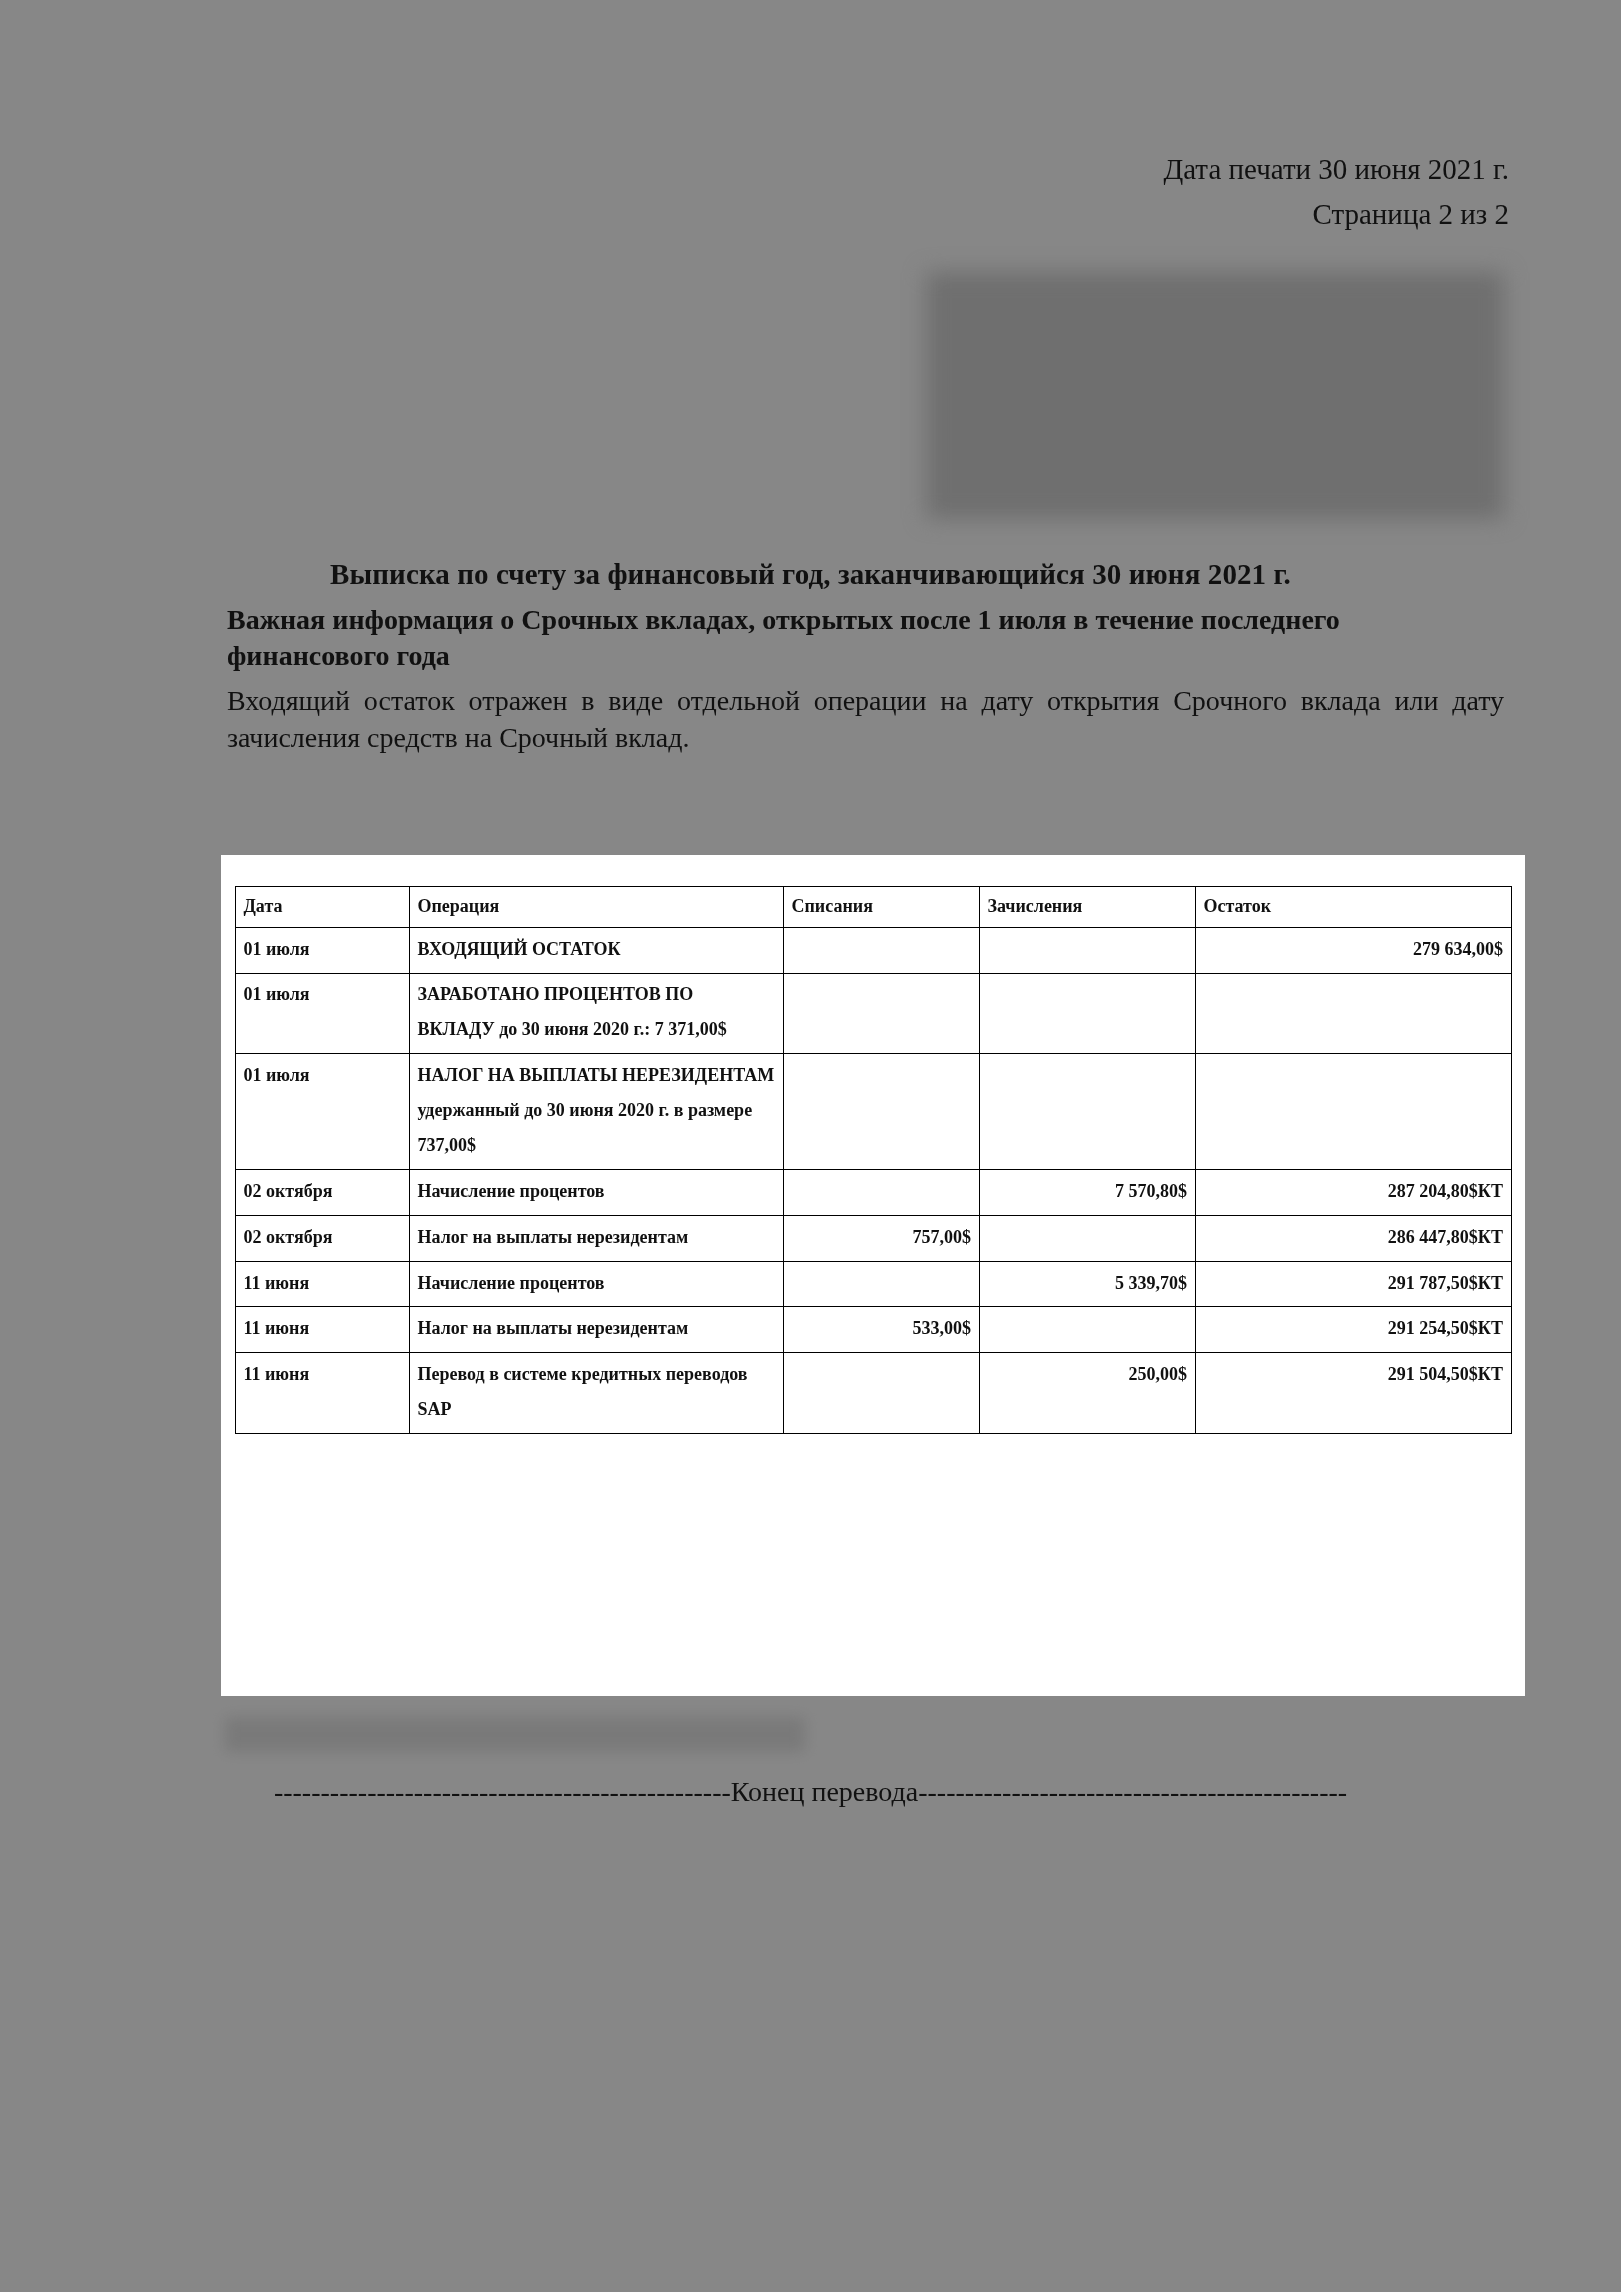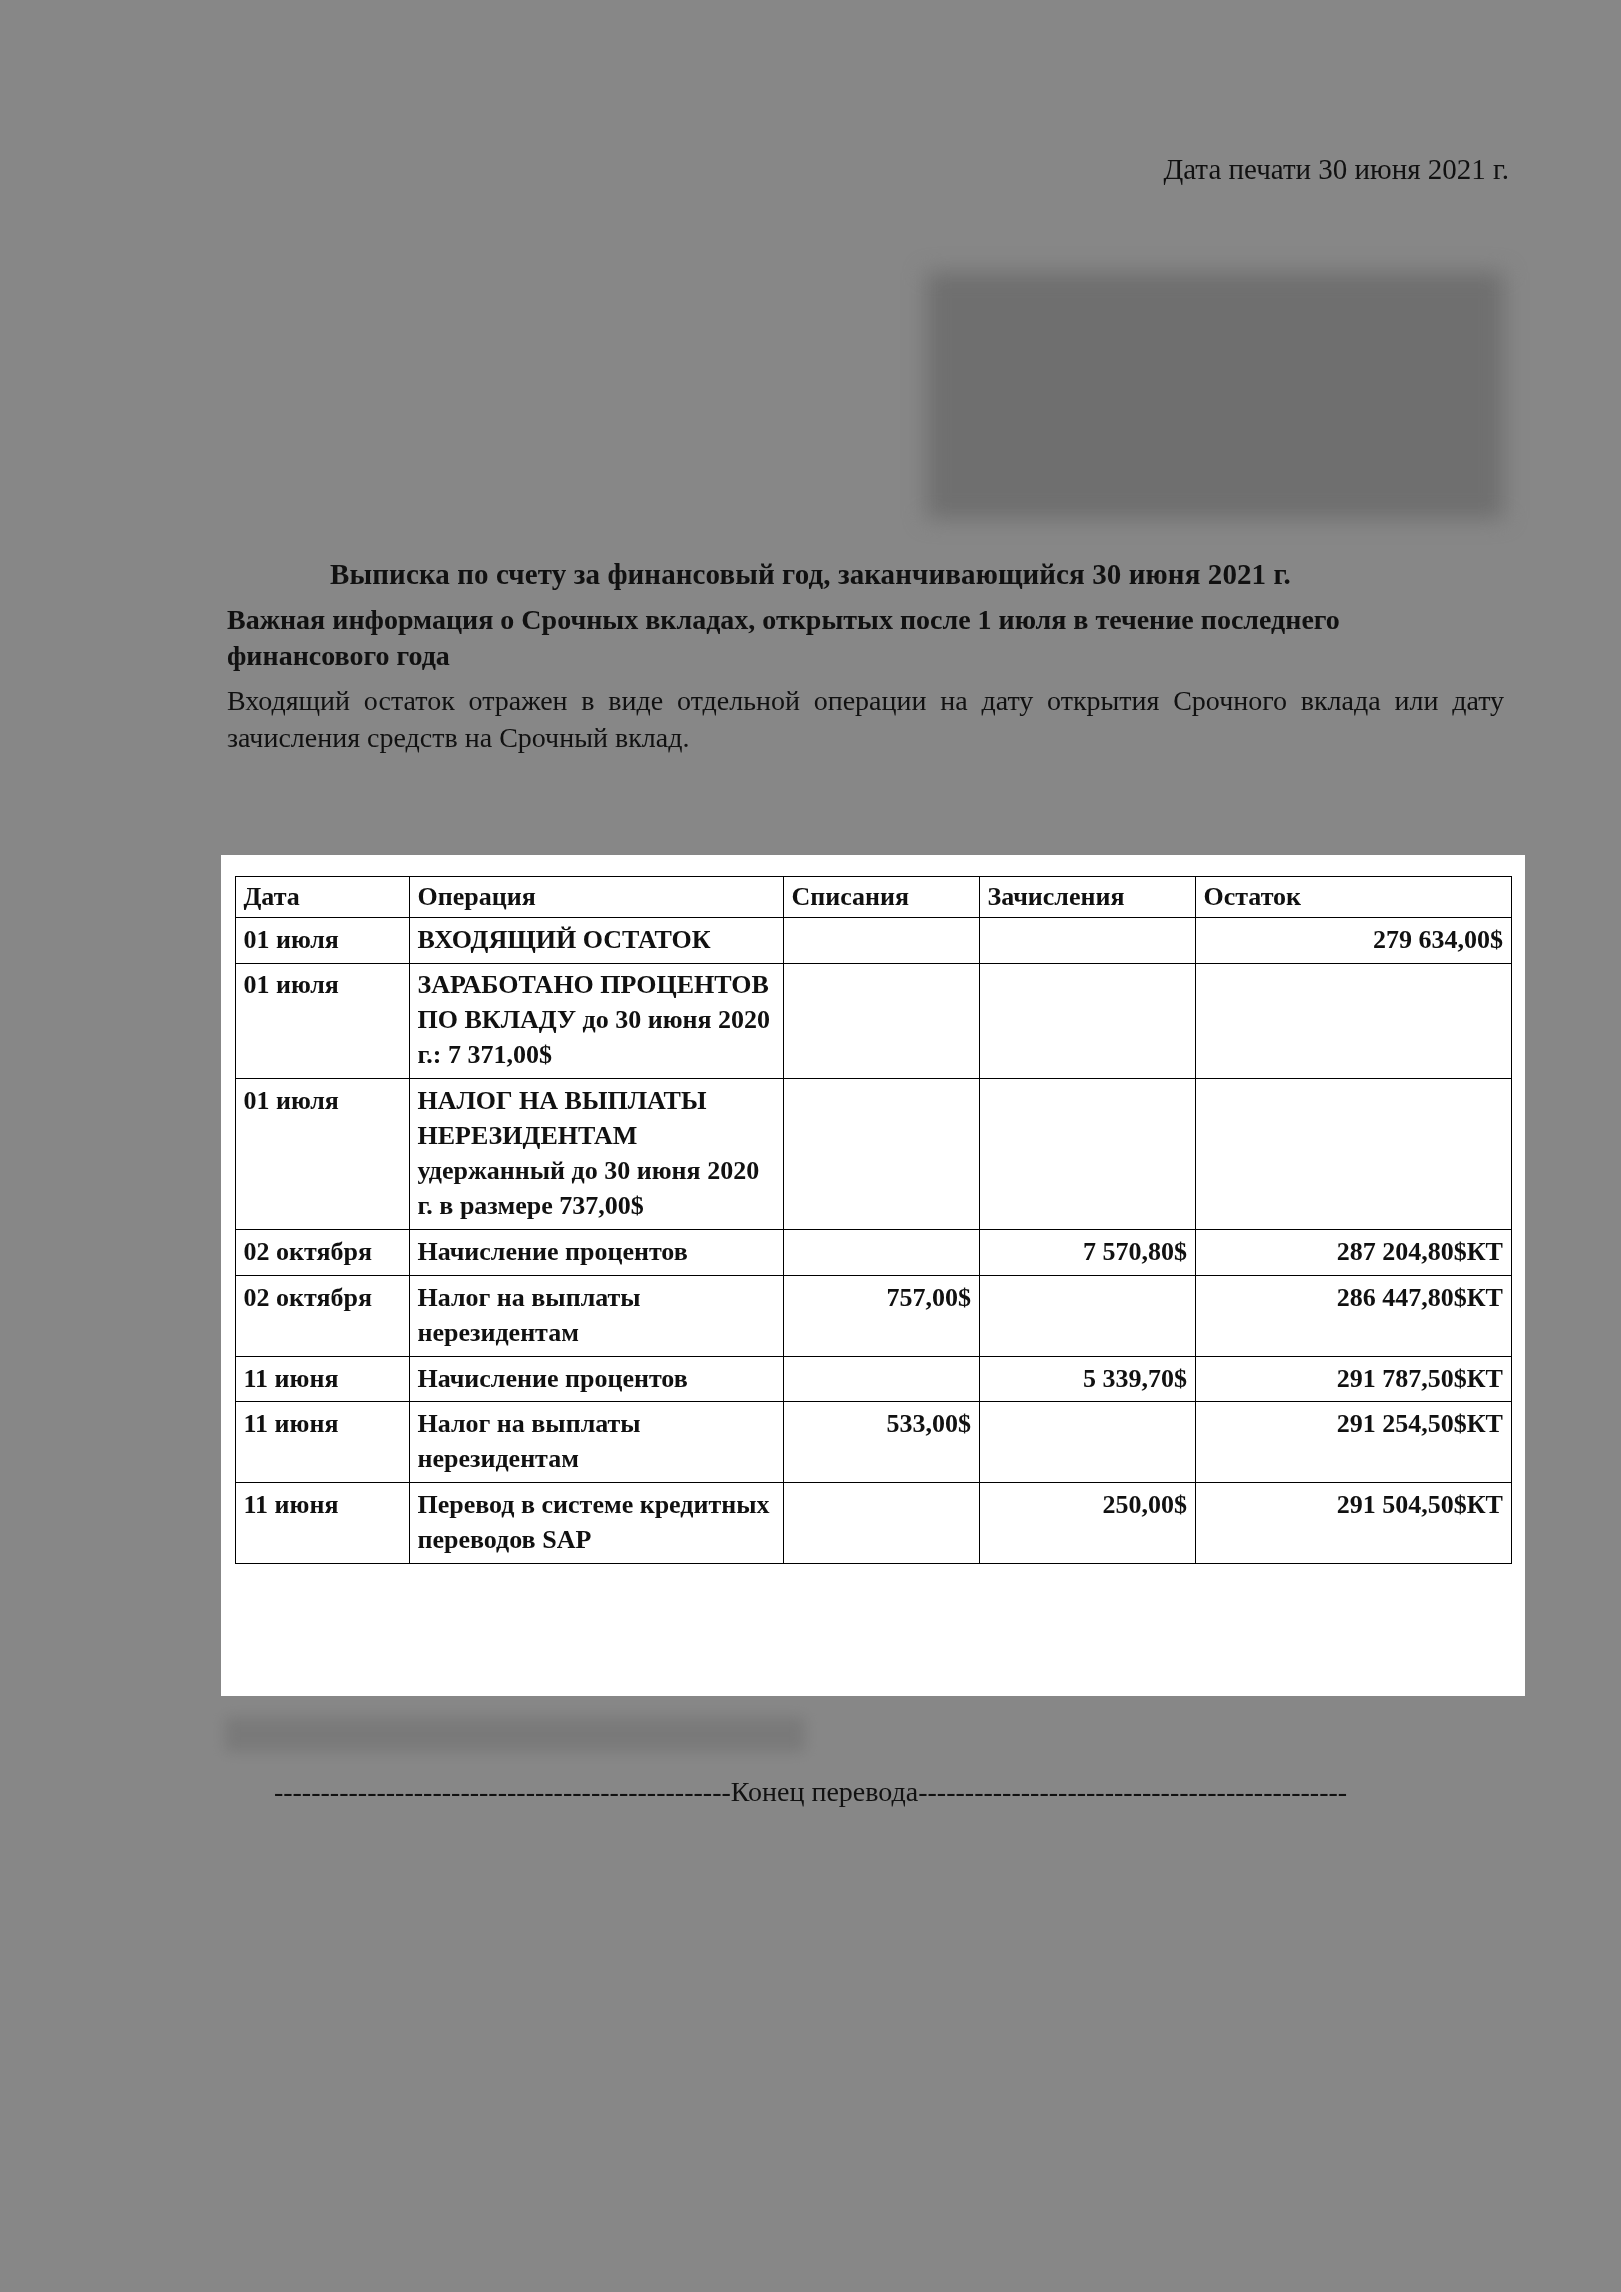--- a/index.html
+++ b/index.html
@@ -105,25 +105,25 @@
     left: 221px;
     top: 855px;
     width: 1304px;
     height: 841px;
     background: #ffffff;
   }
 
   table.ledger {
     position: absolute;
     left: 13.7px;
-    top: 21px;
+    top: 31px;
     width: 1276px;
     border-collapse: collapse;
     table-layout: fixed;
-    font-size: 26px;
+    font-size: 18px;
   }
   table.ledger th,
   table.ledger td {
     border: 1.5px solid #000000;
     padding: 3.9px 7.8px 5.9px 7.8px;
     vertical-align: top;
     line-height: 35px;
     font-weight: bold;
   }
   table.ledger thead th {
@@ -166,20 +166,21 @@
     white-space: nowrap;
   }
 </style>
 </head>
 <body>
 
 <div class="page">
 
   <div class="header">
     <span class="line">Дата печати 30 июня 2021 г.</span>
+    <span class="line">Страница 2 из 2</span>
   </div>
 
   <div class="redact-block"></div>
 
   <div class="doc-title">Выписка по счету за финансовый год, заканчивающийся 30 июня 2021 г.</div>
 
   <div class="section-title">Важная информация о Срочных вкладах, открытых после 1 июля в течение последнего финансового года</div>
 
   <div class="body-text">
     <p>Входящий остаток отражен в виде отдельной операции на дату открытия Срочного вклада или дату зачисления средств на Срочный вклад.</p>

